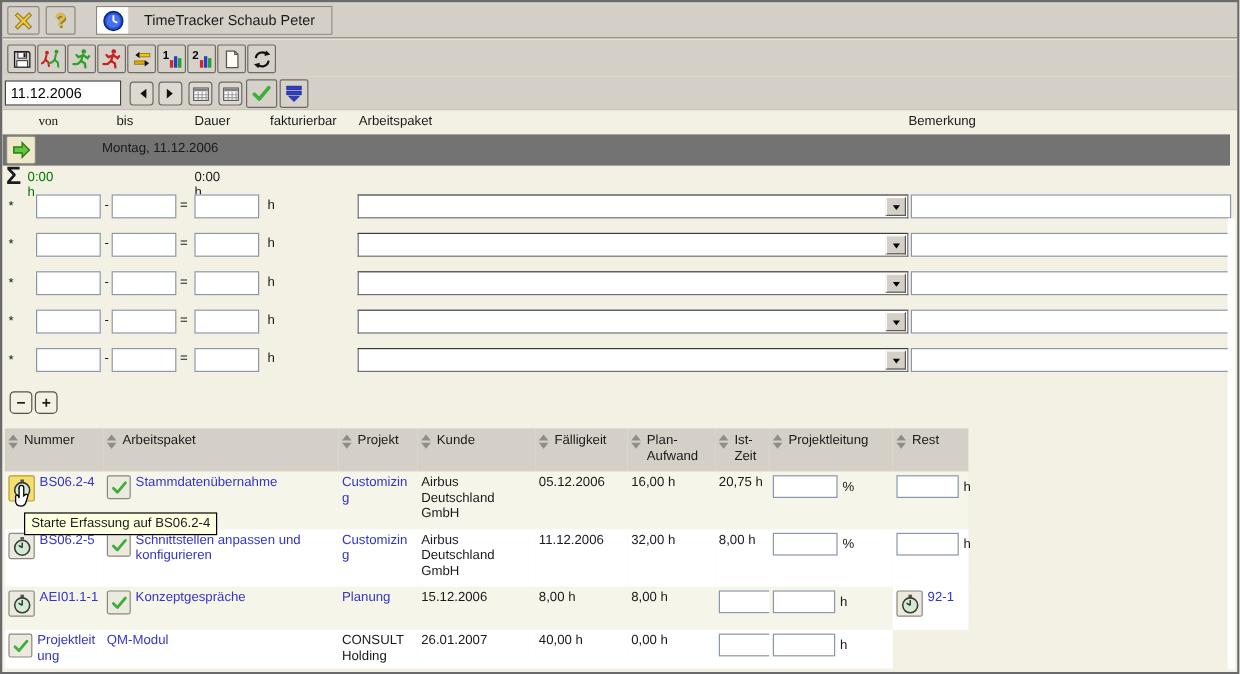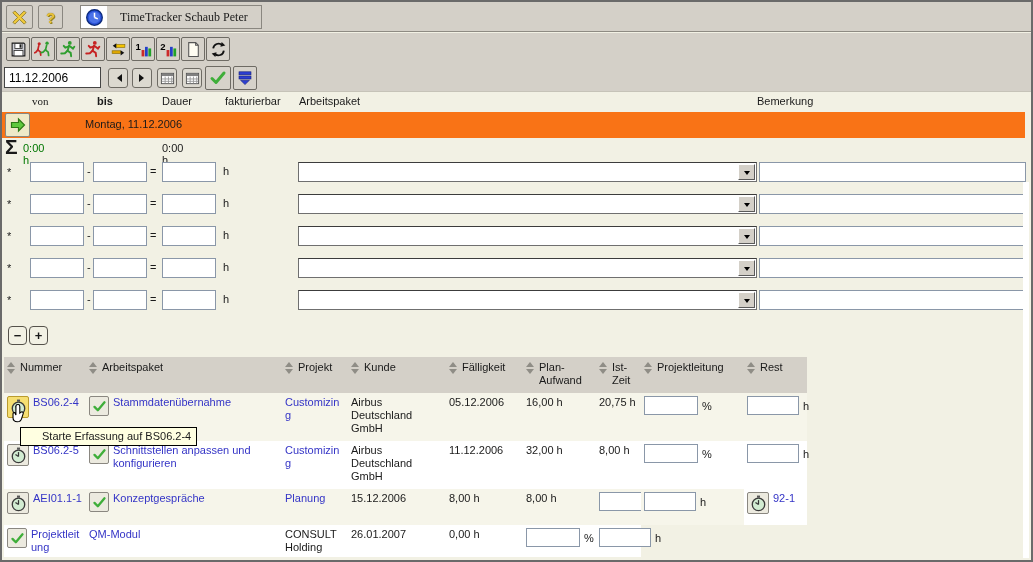--- a/index.html
+++ b/index.html
@@ -5,21 +5,21 @@
   * { box-sizing: border-box; margin:0; padding:0; }
   html,body { width:1033px; height:562px; overflow:hidden; }
   body { font-family:"Liberation Sans","DejaVu Sans",sans-serif; font-size:11px; color:#1a1a1a; }
   .window { position:relative; width:1033px; height:562px; border:2px solid #6a6a6a; background:#f2f1e4; overflow:hidden; }
 
   
   .titlebar { position:absolute; left:0; top:0; right:0; height:30px; background:#d4d0c8; border-bottom:1px solid #8e8b83; }
   .tb-btn { position:absolute; top:3px; height:24px; background:#d4d0c8; border:1px solid #8a8780; border-radius:2px;
             display:flex; align-items:center; justify-content:center; cursor:pointer; }
   .help-glyph { font-size:15px; font-weight:bold; color:#e9c23a; text-shadow:0 0 1px #7a6712, 1px 1px 0 #9a8722; }
-  .app-chip { position:absolute; left:78px; top:3px; height:24px; display:flex; border:1px solid #8a8780;font-family:Liberation Serif, serif; }
+  .app-chip { position:absolute; left:78px; top:3px; height:24px; display:flex; border:1px solid #8a8780; }
   .app-chip .ic { width:26px; background:#ffffff; display:flex; align-items:center; justify-content:center; }
   .app-chip .lbl { background:#d4d0c8; display:flex; align-items:center; padding:0 13px; font-size:12px; }
 
   
   .toolbar { position:absolute; left:0; top:31px; right:0; height:31px; background:#d4d0c8; }
   .tool-btn { position:absolute; top:4px; width:24px; height:24px; background:#d6d2ca; border:1px solid #6e6b64; border-radius:2px;
               display:flex; align-items:center; justify-content:center; cursor:pointer; }
   .combo { position:relative; background:#fff; border:1px solid #6f6f6f; border-top-color:#3c3c3c; cursor:pointer; }
   .combo .arrow { position:absolute; right:1px; top:1px; bottom:1px; width:17px; background:#d4d0c8;
                   border:1px solid; border-color:#fff #5a5a5a #5a5a5a #fff; display:flex; align-items:center; justify-content:center; }
@@ -35,21 +35,21 @@
   .nav-btn { position:absolute; top:4px; width:20px; height:20px; background:#dcd9d0; border:1px solid #6e6b64; border-radius:3px; display:flex; align-items:center; justify-content:center; cursor:pointer; }
   .tri-l { width:0; height:0; border:4px solid transparent; border-right:5px solid #111; margin-right:2px; }
   .tri-r { width:0; height:0; border:4px solid transparent; border-left:5px solid #111; margin-left:2px; }
 
   
   .content { position:absolute; left:0; top:90px; right:0; bottom:0; background:#f2f1e4; }
   .rstrip { position:absolute; right:2px; top:90px; bottom:2px; width:6px; background:#fff; }
   .ehead span { position:absolute; top:3px; }
   .ehead { position:absolute; left:0; top:0; right:0; height:18px; }
 
-  .dayrow { position:absolute; left:0; top:20px; width:1023px; height:26px; background:#f97316; }
+  .dayrow { position:absolute; left:0; top:20px; width:1023px; height:26px; background:#737373; }
   .day-btn { position:absolute; left:3px; top:1px; width:25px; height:24px; background:#eee9c8; border:1px solid #8a8780; border-radius:2px; display:flex; align-items:center; justify-content:center; cursor:pointer; }
   .day-lbl { position:absolute; left:83px; top:6px; }
 
   .sumrow { position:absolute; left:0; top:47px; height:20px; }
   .sigma { position:absolute; left:3px; top:-4px; font-size:21px; font-weight:bold; }
   .sum-green { position:absolute; left:21px; top:3px; color:#007700; }
   .sum-black { position:absolute; left:160px; top:3px; }
 
   .entry-row { position:absolute; left:0; right:8px; height:32px; }
   .entry-row .mark { position:absolute; left:5px; top:6px; }
@@ -73,21 +73,21 @@
   .rA { background:#f6f5ea; } .rB { background:#ffffff; }
   .mh46 { min-height:48px; } .mh30 { min-height:30px; } .mh36 { min-height:36px; }
   .icon-btn { flex:0 0 auto; width:22px; height:22px; background:#eceadf; border:1px solid #8a8780; border-radius:2px; display:flex; align-items:center; justify-content:center; cursor:pointer; }
   .icon-btn.small { width:20px; height:20px; }
   .icon-btn.hot { background:#f6df72; border-color:#b99b2e; }
   a.lnk { color:#3434c6; text-decoration:none; cursor:pointer; word-wrap:break-word; overflow-wrap:break-word; min-width:0; }
   .num-in { width:54px; height:19px; border:1px solid #8a97a8; background:#fff; font:11px "Liberation Sans",sans-serif; padding:0 3px; flex:0 0 auto; }
   .unit { padding-top:4px; }
 
   
-  .tooltip { position:absolute; left:18px; top:335px; background:#ffffe1; border:1px solid #000; padding:2px 5px 3px 21px; z-index:20; white-space:nowrap; }
+  .tooltip { position:absolute; left:18px; top:335px; background:#ffffe1; border:1px solid #000; padding:2px 5px 3px 5px; z-index:20; white-space:nowrap; }
   .handcur { position:absolute; left:8px; top:311px; z-index:21; pointer-events:none; }
 </style>
 </head>
 <body>
 
 <div class="window">
 
   <div class="titlebar">
     <div class="tb-btn" style="left:4px;width:27px;">
       <svg width="17" height="17" viewBox="0 0 18 18">
@@ -256,21 +256,21 @@
           <rect x="2" y="1.8" width="12" height="3" fill="#2c3ed2" stroke="#14207a" stroke-width="0.6"></rect>
           <rect x="2" y="6" width="12" height="3" fill="#2c3ed2" stroke="#14207a" stroke-width="0.6"></rect>
           <path d="M3.5 10.2 L12.5 10.2 L8 14.6 Z" fill="#2c3ed2" stroke="#14207a" stroke-width="0.6"></path>
         </svg>
     </div>
   </div>
 
   <div class="content">
     <div class="ehead">
       <span style="left:30px;font-family:Liberation Serif, serif;">von</span>
-      <span style="left:95px;font-weight:bold;">bis</span>
+      <span style="left:95px;">bis</span>
       <span style="left:160px;">Dauer</span>
       <span style="left:223px;">fakturierbar</span>
       <span style="left:297px;">Arbeitspaket</span>
       <span style="left:755px;">Bemerkung</span>
     </div>
 
     <div class="dayrow">
       <div class="day-btn">
         <svg width="18" height="18" viewBox="0 0 18 18">
             <path d="M2.5 6.5 L9.5 6.5 L9.5 3 L15.5 9 L9.5 15 L9.5 11.5 L2.5 11.5 Z" fill="#5ec83e" stroke="#2d7a17" stroke-width="1.2"></path>
@@ -567,20 +567,23 @@
       <div class="td rB">
           <a class="lnk">QM-Modul</a>
         </div>
       <div class="td rB">
           <span>CONSULT Holding</span>
         </div>
       <div class="td rB">
           <span>26.01.2007</span>
         </div>
       <div class="td rB">
+          <span>40,00 h</span>
+        </div>
+      <div class="td rB">
           <span>0,00 h</span>
         </div>
       <div class="td rB">
           <input class="num-in" value="" style="">
           <span class="unit">%</span>
         </div>
       <div class="td rB">
           <input class="num-in" style="width: 52px;" value="">
           <span class="unit">h</span>
         </div>

